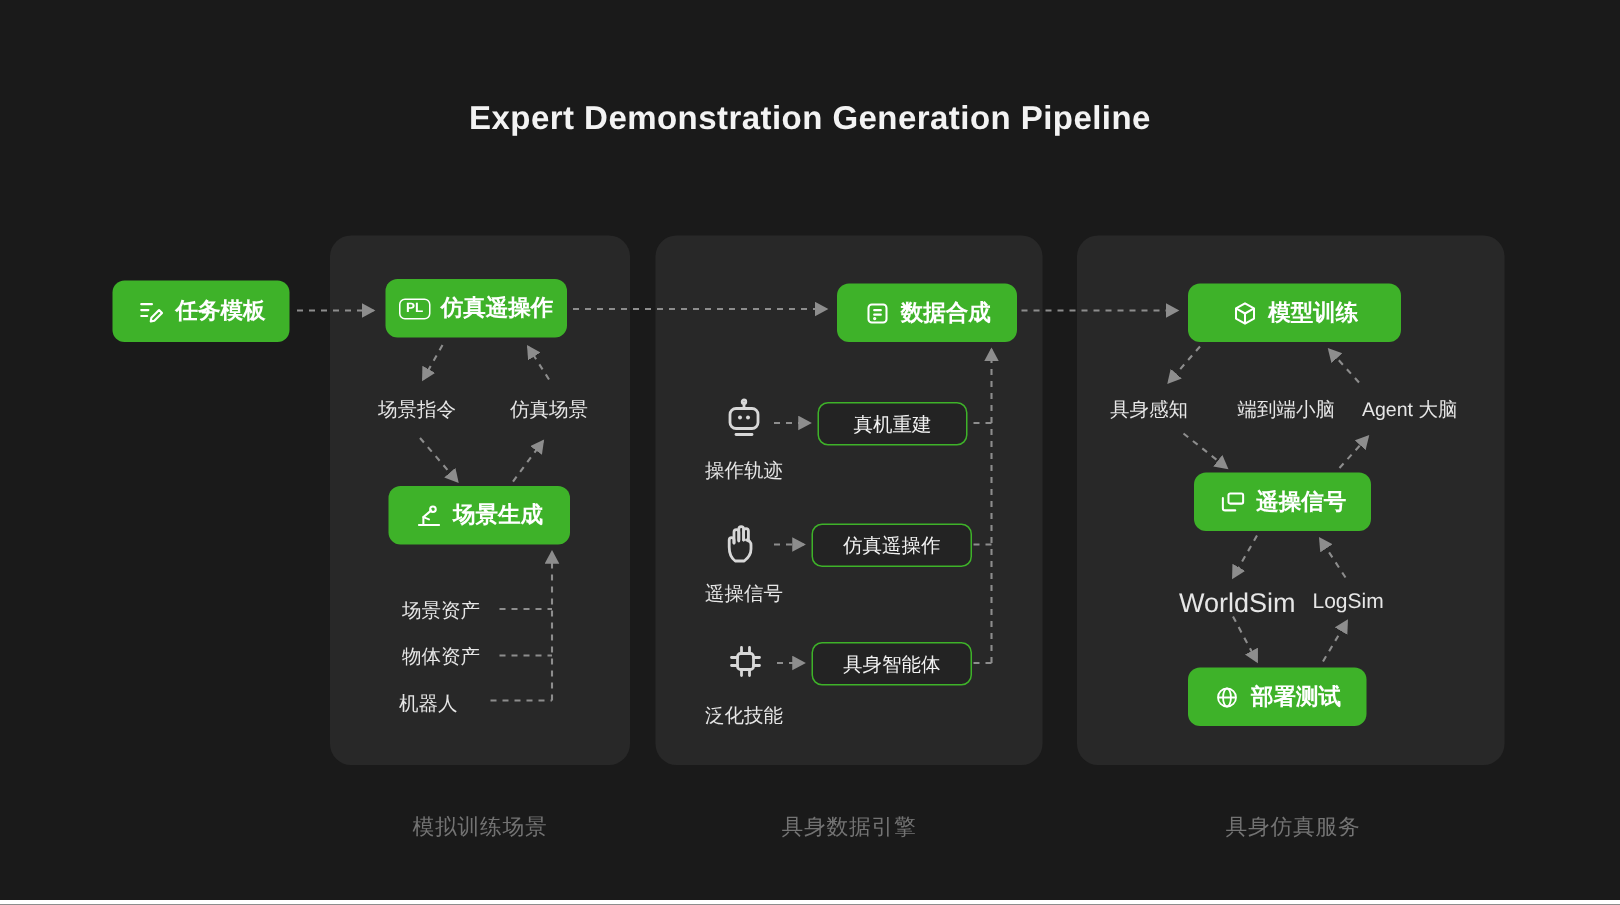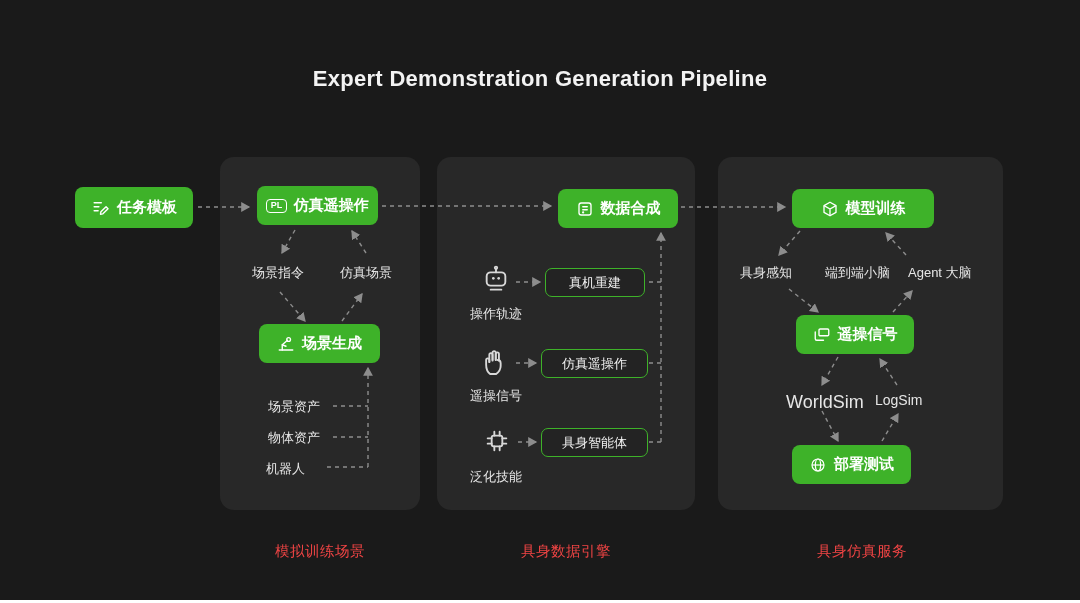--- a/index.html
+++ b/index.html
@@ -34,21 +34,21 @@
     display:flex; align-items:center; justify-content:center;
     border:1.5px solid #3eb229; border-radius:7px;
     color:#f2f2f2; font-size:13px; white-space:nowrap;
     background:rgba(20,20,20,.25);
   }
   .lbl {
     position:absolute; z-index:3; color:#e6e6e6;
     font-size:13px; white-space:nowrap;
   }
   .caption {
-    position:absolute; z-index:3; color:#ef4444;
+    position:absolute; z-index:3; color:#737373;
     font-size:14.5px; white-space:nowrap; letter-spacing:.5px;
   }
   .icon { display:inline-flex; align-items:center; justify-content:center; }
   .plbadge {
     border:1.5px solid #fff; border-radius:4px;
     font-size:9px; font-weight:700; padding:1.5px 3.5px; line-height:1;
   }
   .picon { position:absolute; z-index:3; }
   .bottom-strip { position:absolute; left:0; bottom:0; width:100%; height:3px; background:#fff; z-index:5; }
 </style>

